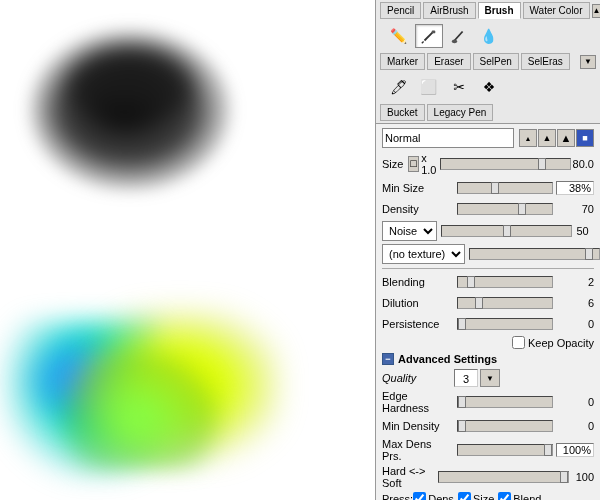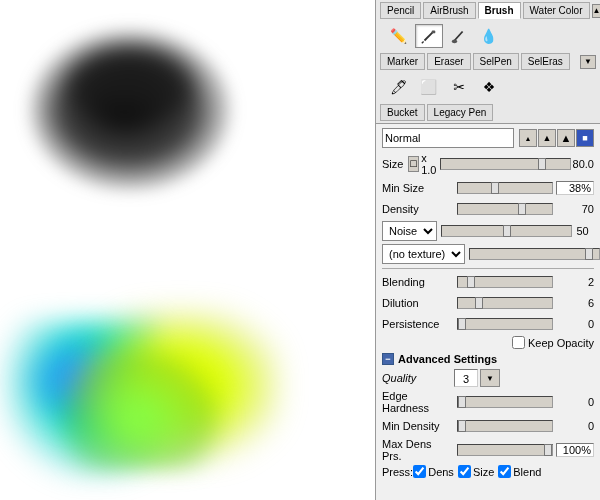--- a/index.html
+++ b/index.html
@@ -590,20 +590,25 @@
     </div>
 
     <div class="param-row">
       <span class="param-label">Max Dens Prs.</span>
       <div class="param-slider-wrap">
         <input type="range" class="param-slider" min="0" max="100" value="100" style="">
       </div>
       <span class="param-value-pct">100%</span>
     </div>
 
+    <div class="hardsoft-row">
+      <span class="hardsoft-label">Hard &lt;-&gt; Soft</span>
+      <input type="range" class="hardsoft-slider" min="0" max="100" value="100" style="">
+      <span class="hardsoft-value">100</span>
+    </div>
 
     <div class="press-row">
       <span>Press:</span>
       <label>
         <input type="checkbox" checked="" style="">
         <span>Dens</span>
       </label>
       <label>
         <input type="checkbox" checked="" style="">
         <span>Size</span>

